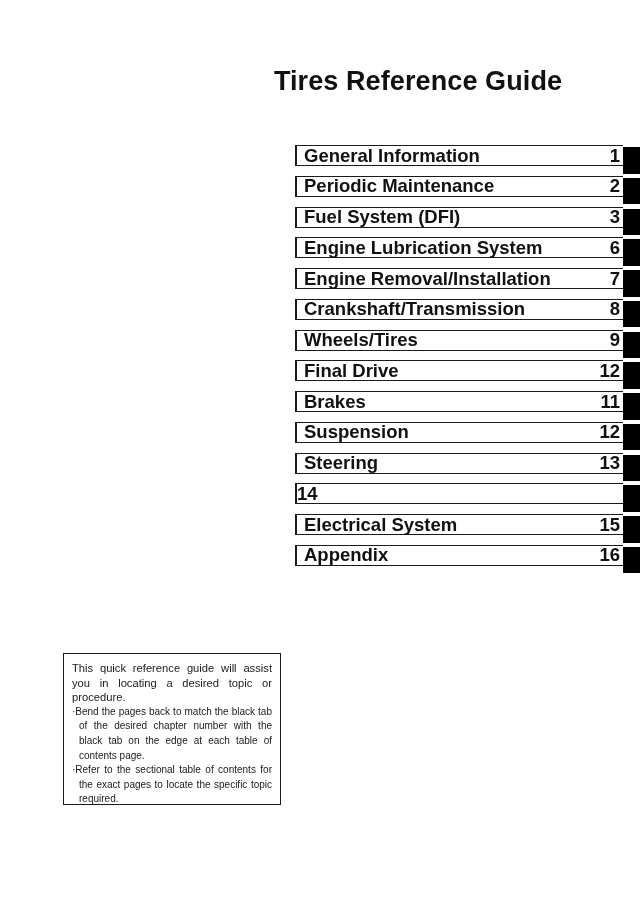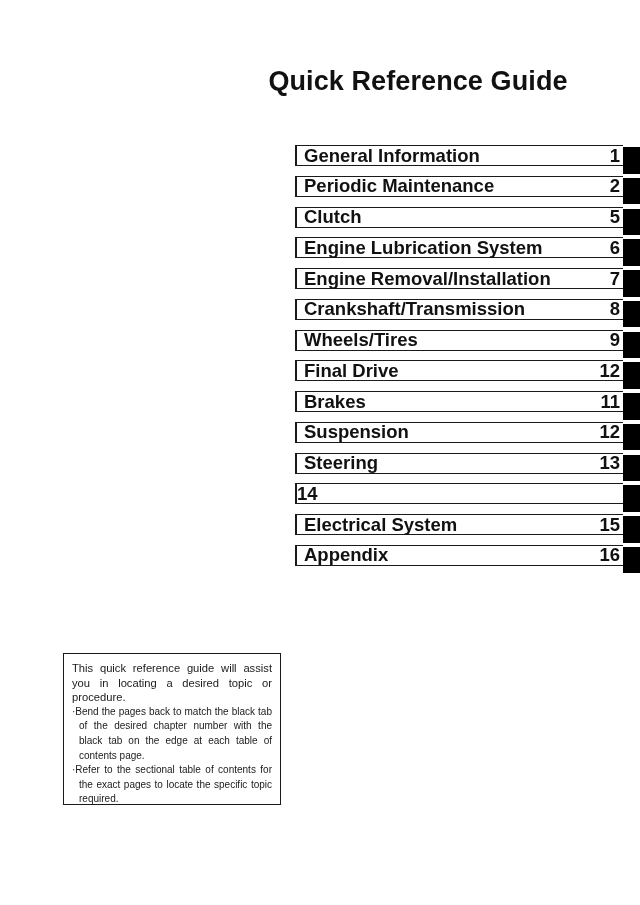--- a/index.html
+++ b/index.html
@@ -135,41 +135,41 @@
     color: #1a1a1a;
     padding-left: 7px;
     text-indent: -7px;
   }
 </style>
 </head>
 <body>
 
 <div class="page">
 
-  <div class="doc-title">Quick Reference Guide</div>
+  <div class="doc-title">Tires Reference Guide</div>
 
   <div class="index-table" id="index-table">
       <div class="index-row">
         <div class="row-body">
           <span class="row-label">General Information</span>
           <span class="row-number">1</span>
         </div>
         <div class="row-tab"></div>
       </div>
       <div class="index-row">
         <div class="row-body">
           <span class="row-label">Periodic Maintenance</span>
           <span class="row-number">2</span>
         </div>
         <div class="row-tab"></div>
       </div>
       <div class="index-row">
         <div class="row-body">
-          <span class="row-label">Clutch</span>
-          <span class="row-number">5</span>
+          <span class="row-label">Fuel System (DFI)</span>
+          <span class="row-number">3</span>
         </div>
         <div class="row-tab"></div>
       </div>
       <div class="index-row">
         <div class="row-body">
           <span class="row-label">Engine Lubrication System</span>
           <span class="row-number">6</span>
         </div>
         <div class="row-tab"></div>
       </div>

